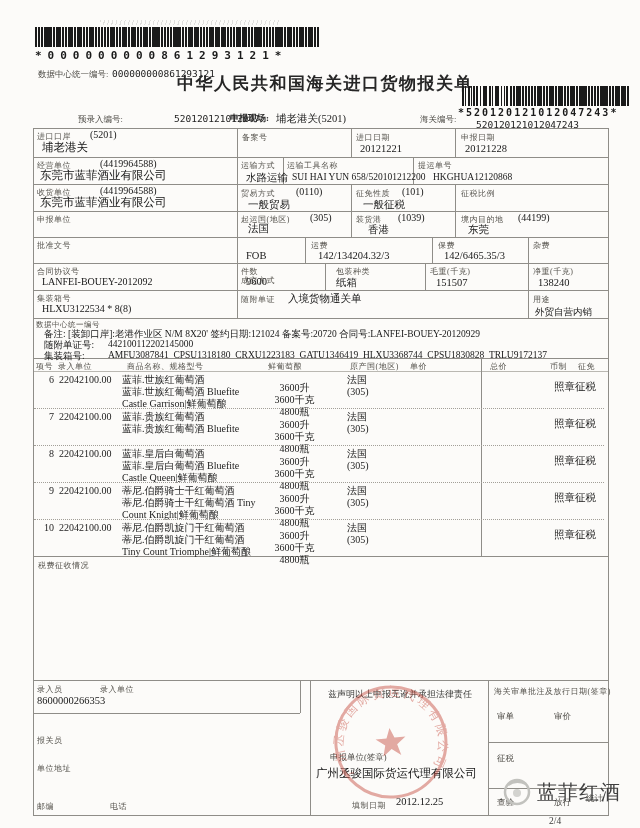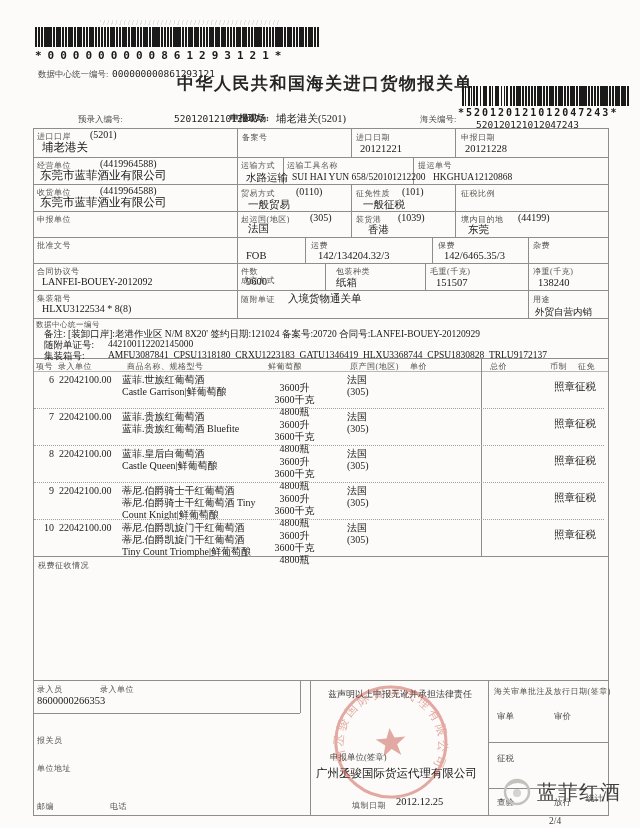--- a/index.html
+++ b/index.html
@@ -185,20 +185,21 @@
   <span class="lbl" style="left:410px;top:361px;">单价</span>
   <span class="lbl" style="left:490px;top:361px;">总价</span>
   <span class="lbl" style="left:550px;top:361px;">币制</span>
   <span class="lbl" style="left:578px;top:361px;">征免</span>
 
   <div class="item-row" style="top:372px;">
     <span class="c-no">6</span>
     <span class="c-code">22042100.00</span>
     <div class="c-name">
         <div>蓝菲.世族红葡萄酒</div>
+        <div>蓝菲.世族红葡萄酒 Bluefite</div>
         <div>Castle Garrison|鲜葡萄酿</div>
       </div>
     <div class="c-qty">
         <div>3600升</div>
         <div>3600千克</div>
         <div>4800瓶</div>
       </div>
     <div class="c-org">
         <div>法国</div>
         <div>(305)</div>
@@ -223,20 +224,21 @@
         <div>(305)</div>
       </div>
     <span class="c-tax">照章征税</span>
   </div>
   <div class="dotted" style="left:34px;top:445px;width:570px;"></div>
   <div class="item-row" style="top:446px;">
     <span class="c-no">8</span>
     <span class="c-code">22042100.00</span>
     <div class="c-name">
         <div>蓝菲.皇后白葡萄酒</div>
+        <div>蓝菲.皇后白葡萄酒 Bluefite</div>
         <div>Castle Queen|鲜葡萄酿</div>
       </div>
     <div class="c-qty">
         <div>3600升</div>
         <div>3600千克</div>
         <div>4800瓶</div>
       </div>
     <div class="c-org">
         <div>法国</div>
         <div>(305)</div>

